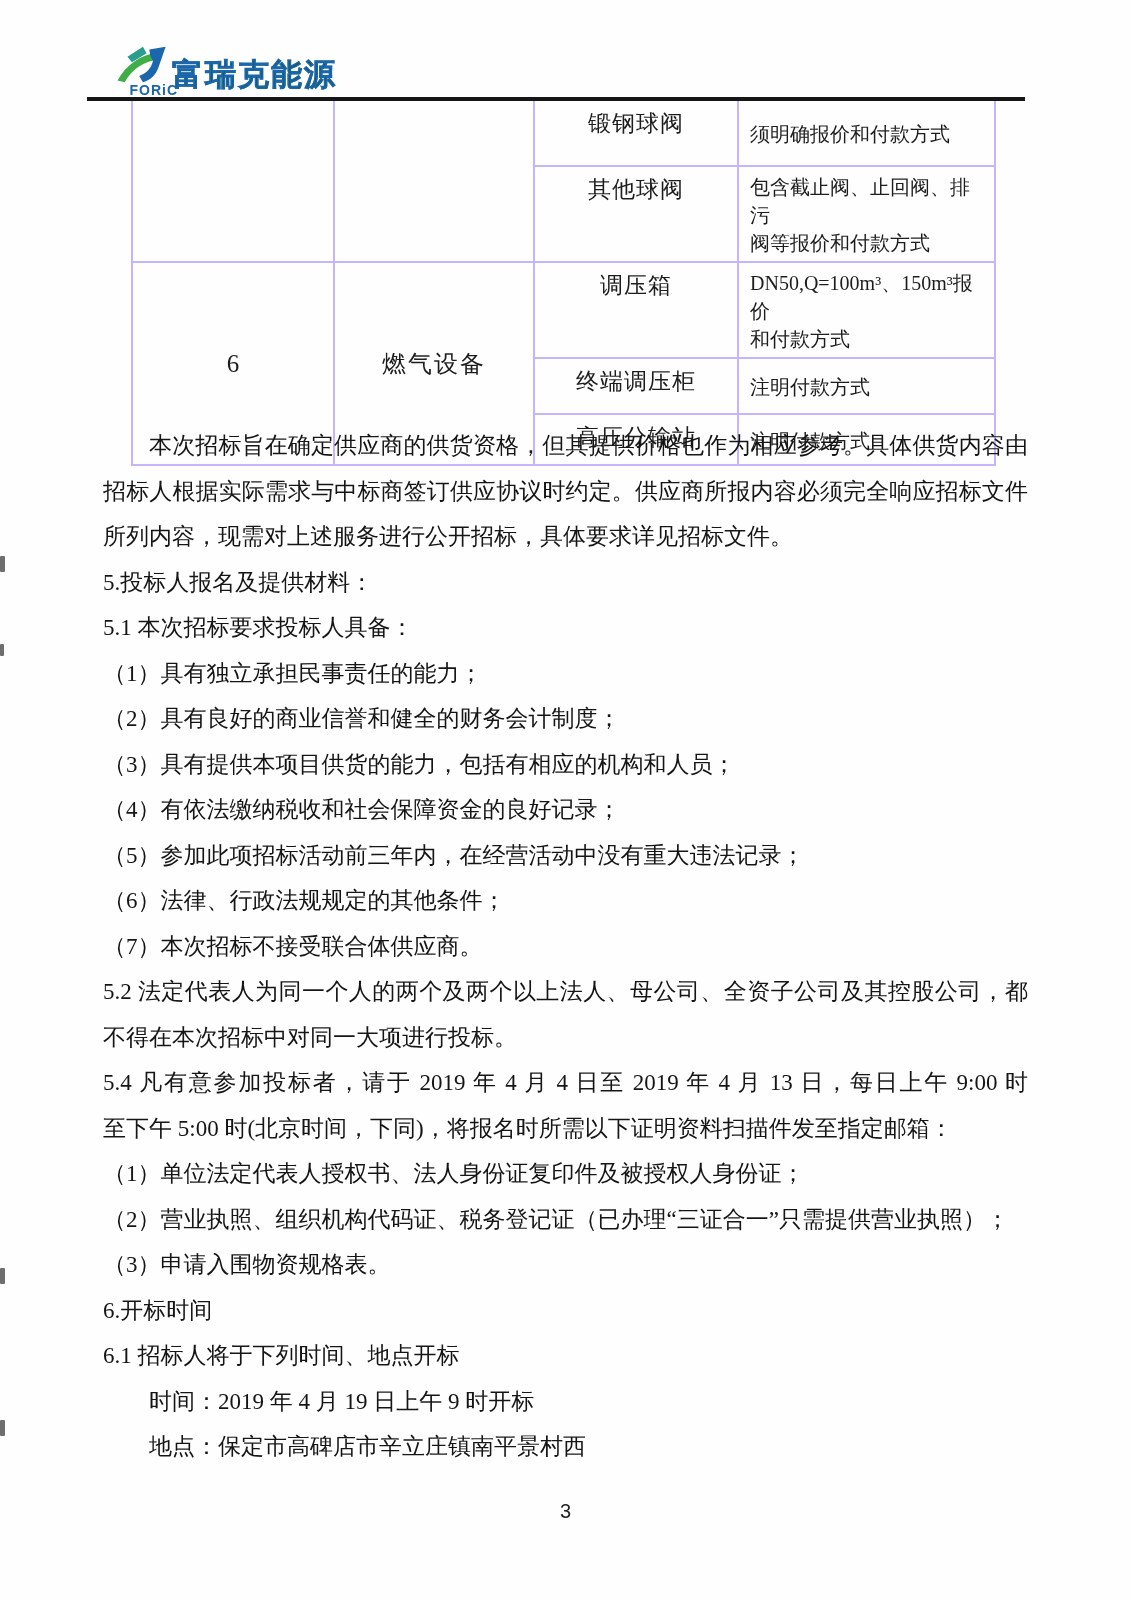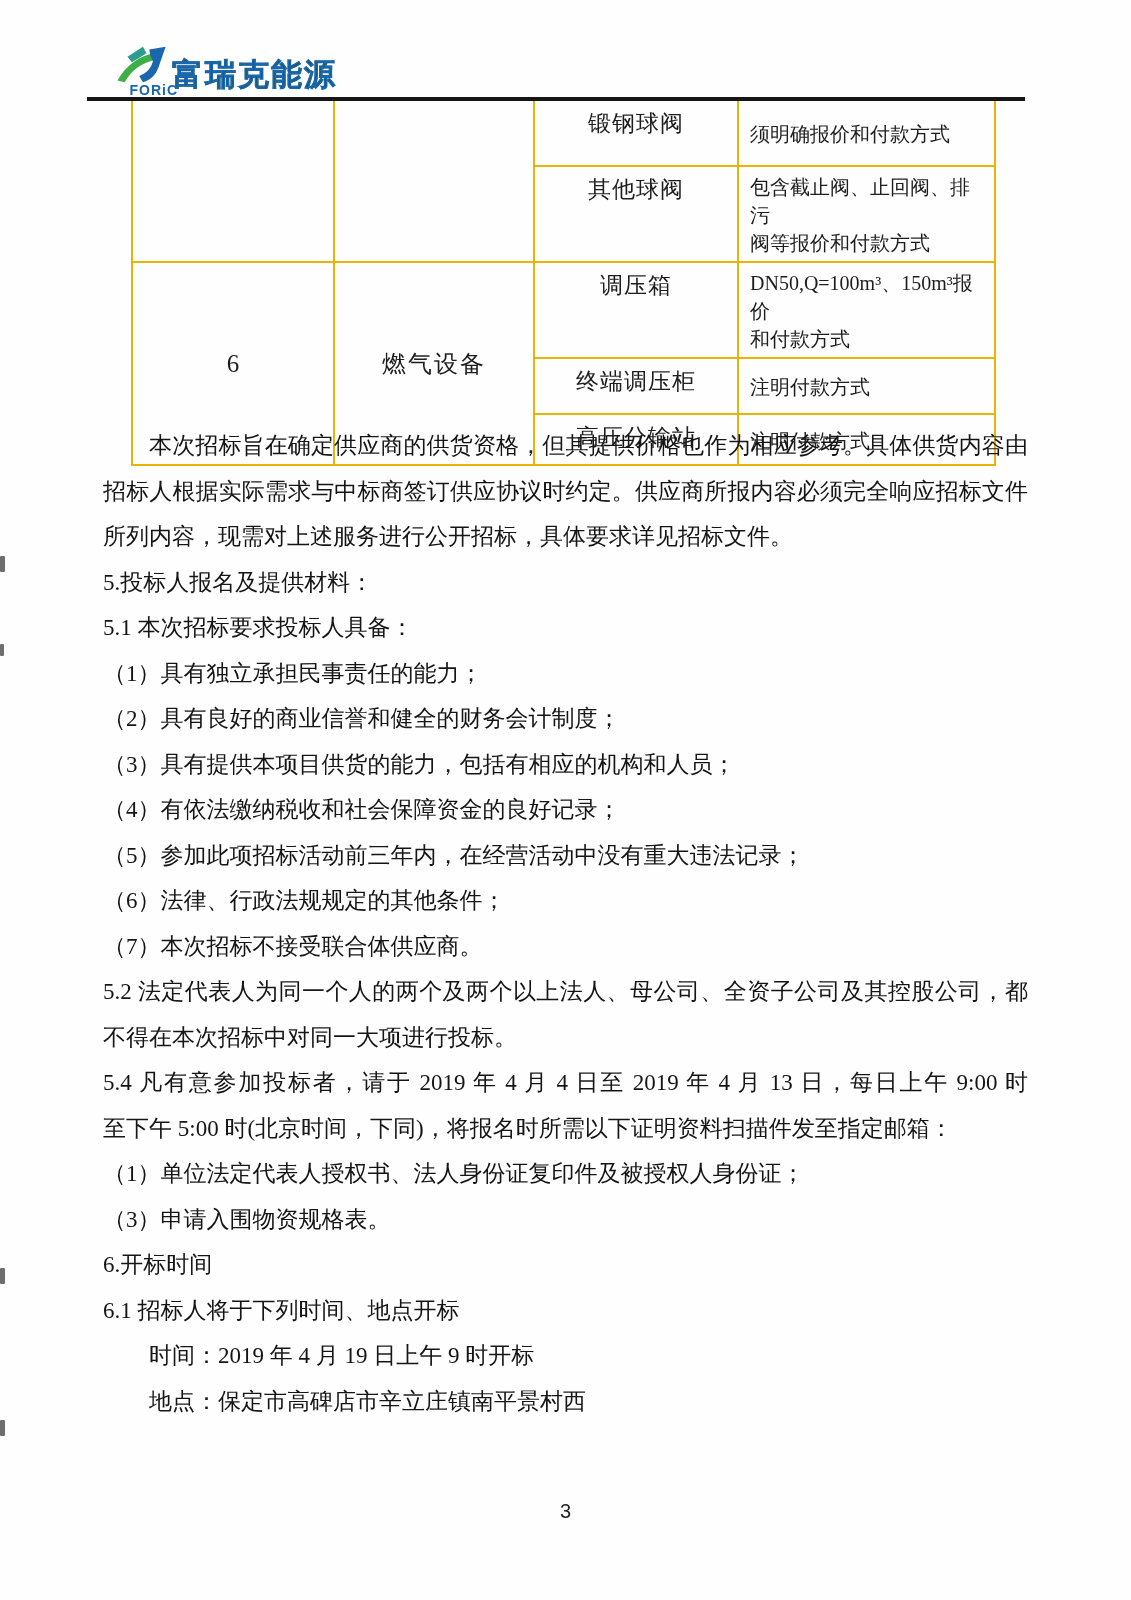--- a/index.html
+++ b/index.html
@@ -33,21 +33,21 @@
     position:absolute;left:87px;top:97px;width:938px;height:4px;
     background:#161616;
   }
   
   table.spec{
     position:absolute;left:131px;top:101px;width:863px;
     border-collapse:collapse;table-layout:fixed;
     font-family:"Liberation Serif","DejaVu Serif",serif;
   }
   table.spec td{
-    border:2px solid #eab308;
+    border:2px solid #c4b5fd;
     overflow:hidden;
   }
   table.spec tr:first-child td{border-top:none;}
   td.seq{
     text-align:center;vertical-align:middle;
     font-size:25px;color:#1d1d1d;
   }
   td.cat{
     text-align:center;vertical-align:middle;
     font-size:24px;letter-spacing:2px;color:#1d1d1d;margin-left:28px;
@@ -150,20 +150,21 @@
     <div class="ln">（3）具有提供本项目供货的能力，包括有相应的机构和人员；</div>
     <div class="ln">（4）有依法缴纳税收和社会保障资金的良好记录；</div>
     <div class="ln">（5）参加此项招标活动前三年内，在经营活动中没有重大违法记录；</div>
     <div class="ln">（6）法律、行政法规规定的其他条件；</div>
     <div class="ln">（7）本次招标不接受联合体供应商。</div>
     <div class="ln jl">5.2 法定代表人为同一个人的两个及两个以上法人、母公司、全资子公司及其控股公司，都</div>
     <div class="ln">不得在本次招标中对同一大项进行投标。</div>
     <div class="ln jl">5.4 凡有意参加投标者，请于 2019 年 4 月 4 日至 2019 年 4 月 13 日，每日上午 9:00 时</div>
     <div class="ln">至下午 5:00 时(北京时间，下同)，将报名时所需以下证明资料扫描件发至指定邮箱：</div>
     <div class="ln">（1）单位法定代表人授权书、法人身份证复印件及被授权人身份证；</div>
+    <div class="ln">（2）营业执照、组织机构代码证、税务登记证（已办理“三证合一”只需提供营业执照）；</div>
     <div class="ln">（3）申请入围物资规格表。</div>
     <div class="ln">6.开标时间</div>
     <div class="ln">6.1 招标人将于下列时间、地点开标</div>
     <div class="ln ind">时间：2019 年 4 月 19 日上午 9 时开标</div>
     <div class="ln ind">地点：保定市高碑店市辛立庄镇南平景村西</div>
   </div>
 
   <div class="page-number">3</div>
 
   <div class="mark m1"></div>

